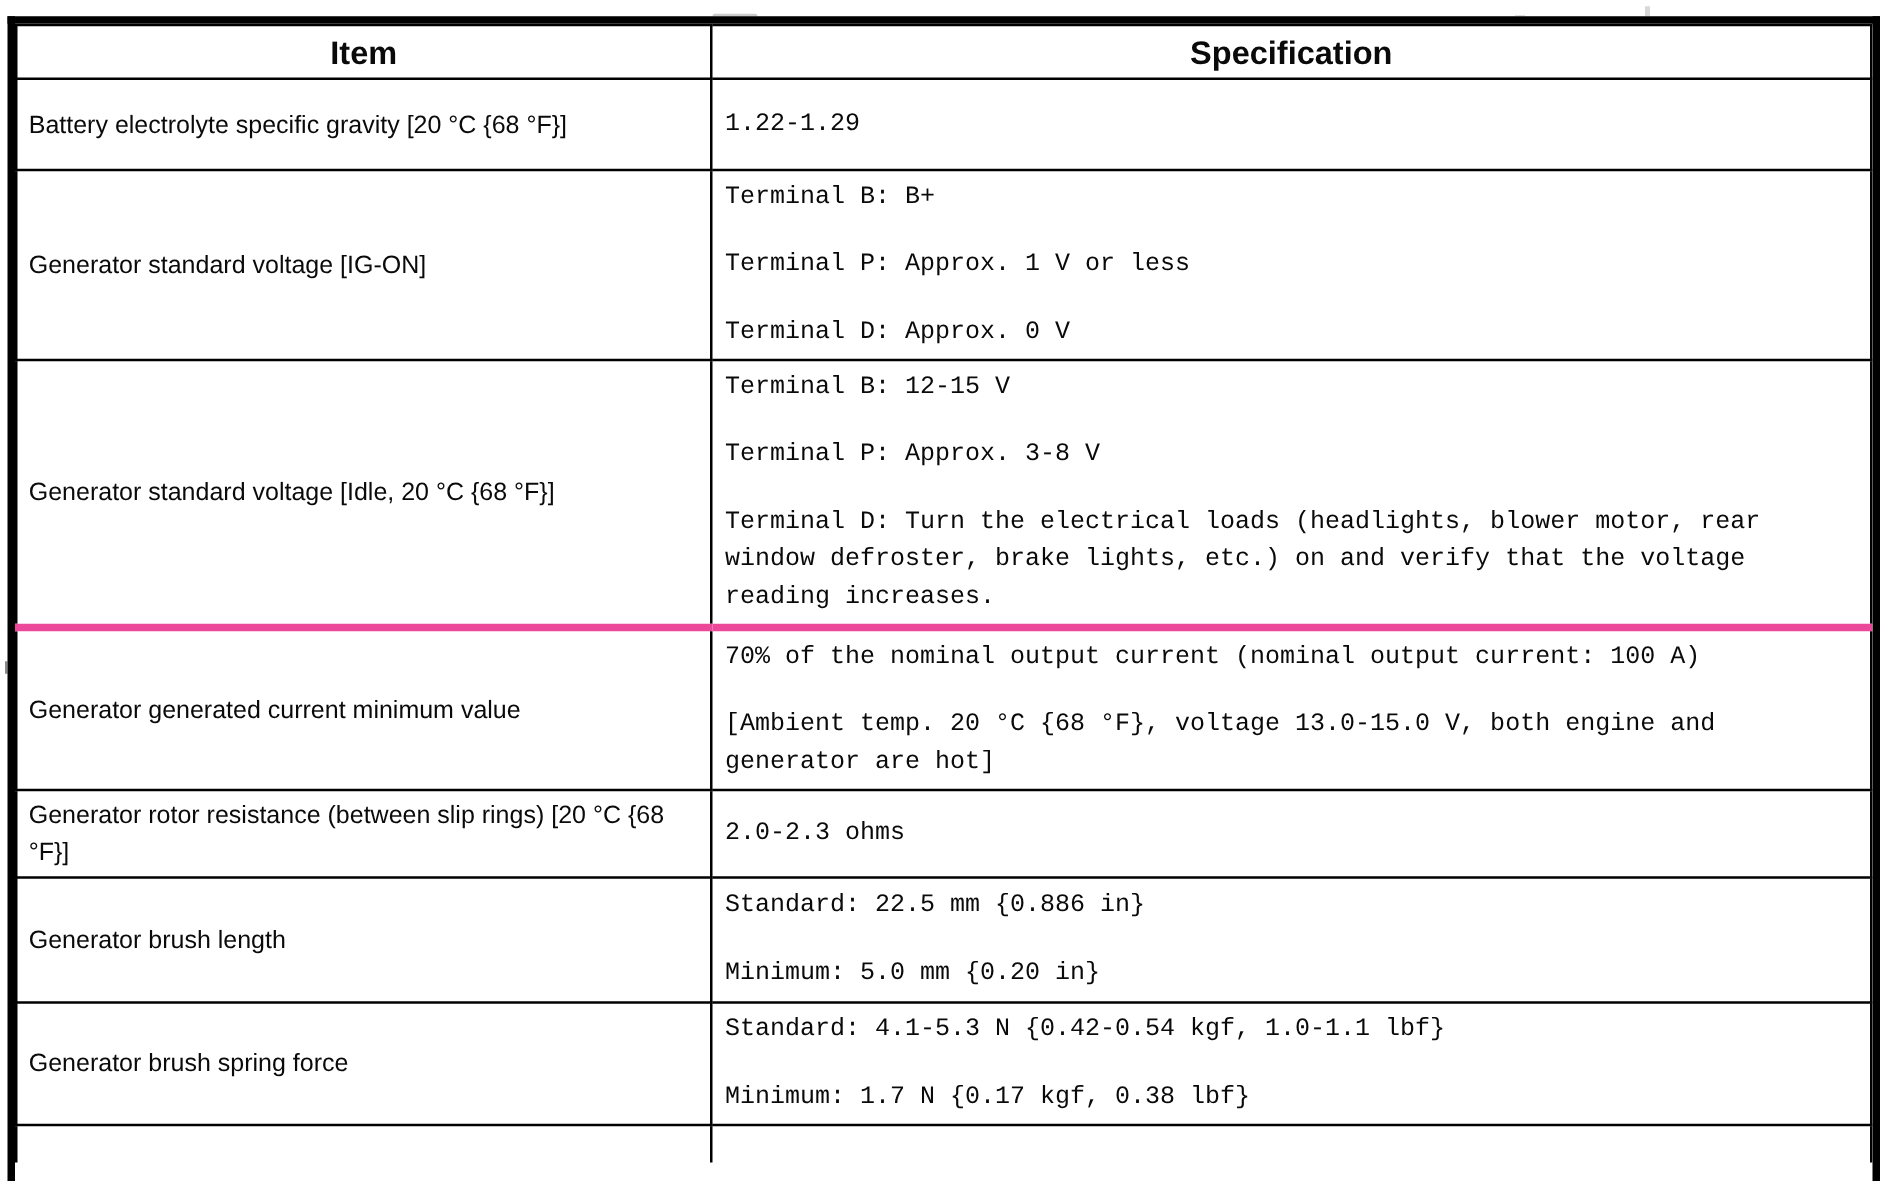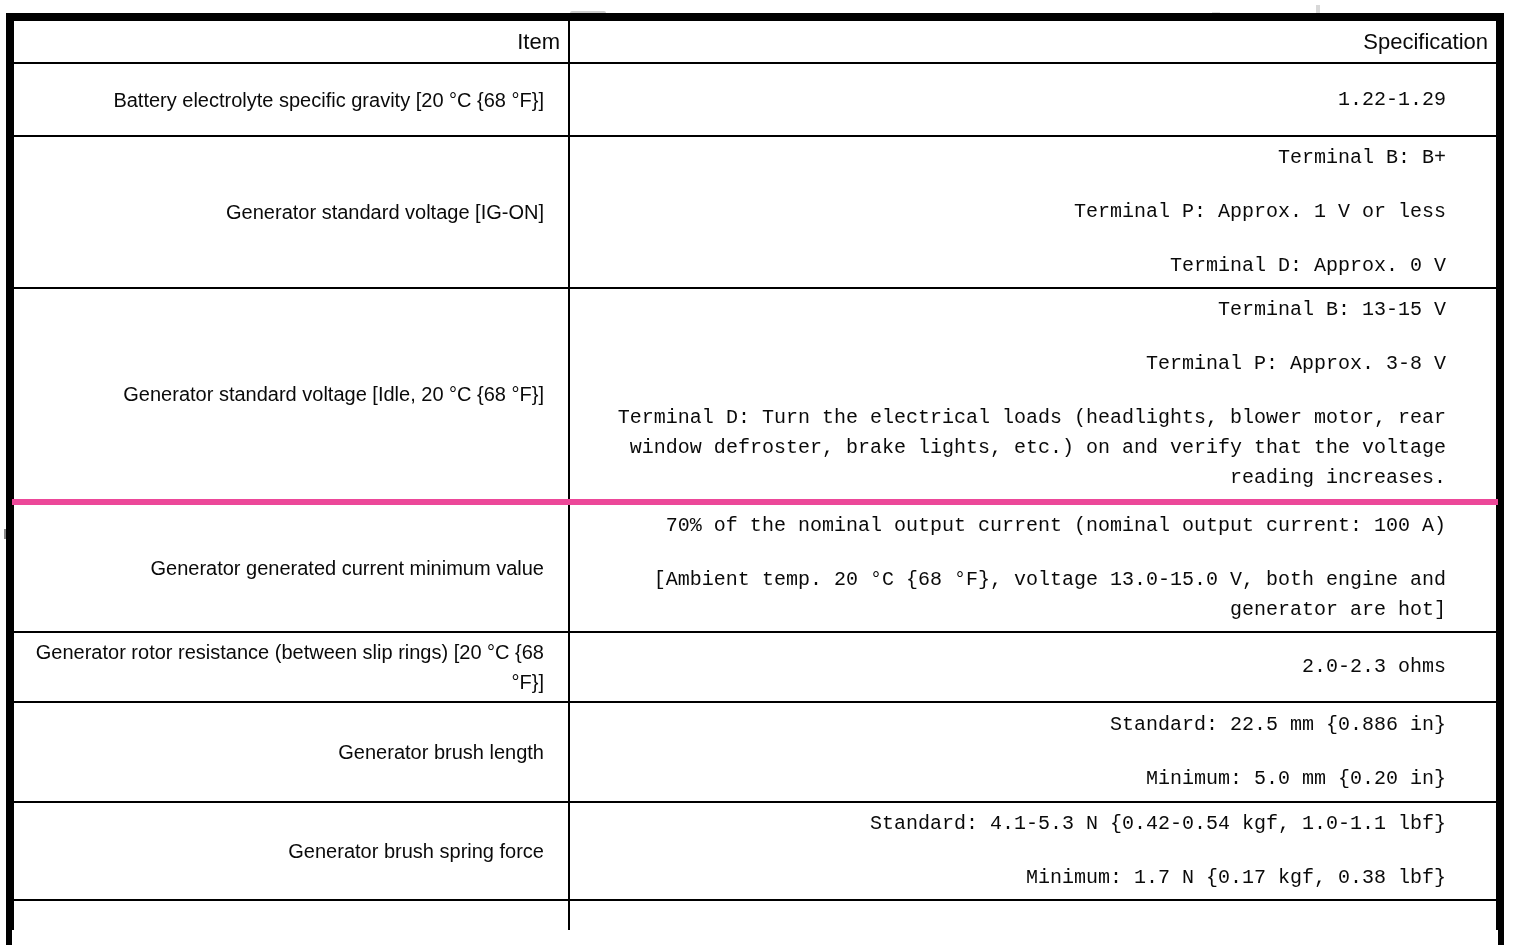--- a/index.html
+++ b/index.html
@@ -28,26 +28,27 @@
     border-collapse: collapse;
     table-layout: fixed;
   }
   col.col-item { width: 556px; }
 
   th, td {
     border: 2px solid #000000;
     vertical-align: middle;
     font-size: 20px;
     line-height: 30px;
-    text-align: right;
+    text-align: left;
     background: #ffffff;
   }
   th {
-    font-size: 22px;
-    font-weight: normal;
+    font-size: 26px;
+    font-weight: bold;
+    text-align: center;
     line-height: 26px;
     padding: 2px 8px;
   }
   td.item-cell { padding: 4px 24px 4px 9px; }
   td.spec-cell { padding: 6px 50px 6px 10px; font-family: Liberation Mono, monospace; }
   td p { margin: 0; }
   td.spec-cell p + p { margin-top: 24px; }
 
   tr.thick-top td { border-top: 6px solid #ec4899; margin-left: 45px; }
   tr.partial-row td { border-bottom: none; height: 30px; }
@@ -98,21 +99,21 @@
             <p>Terminal B: B+</p>
             <p>Terminal P: Approx. 1 V or less</p>
             <p>Terminal D: Approx. 0 V</p>
           </td>
         </tr>
         <tr style="height:184px">
           <td class="item-cell">
               <p>Generator standard voltage [Idle, 20 °C {68 °F}]</p>
             </td>
           <td class="spec-cell">
-            <p>Terminal B: 13-15 V</p>
+            <p>Terminal B: 12-15 V</p>
             <p>Terminal P: Approx. 3-8 V</p>
             <p>Terminal D: Turn the electrical loads (headlights, blower motor, rear window defroster, brake lights, etc.) on and verify that the voltage reading increases.</p>
           </td>
         </tr>
         <tr style="height:124px" class="thick-top">
           <td class="item-cell">
               <p>Generator generated current minimum value</p>
             </td>
           <td class="spec-cell">
             <p>70% of the nominal output current (nominal output current: 100 A)</p>

